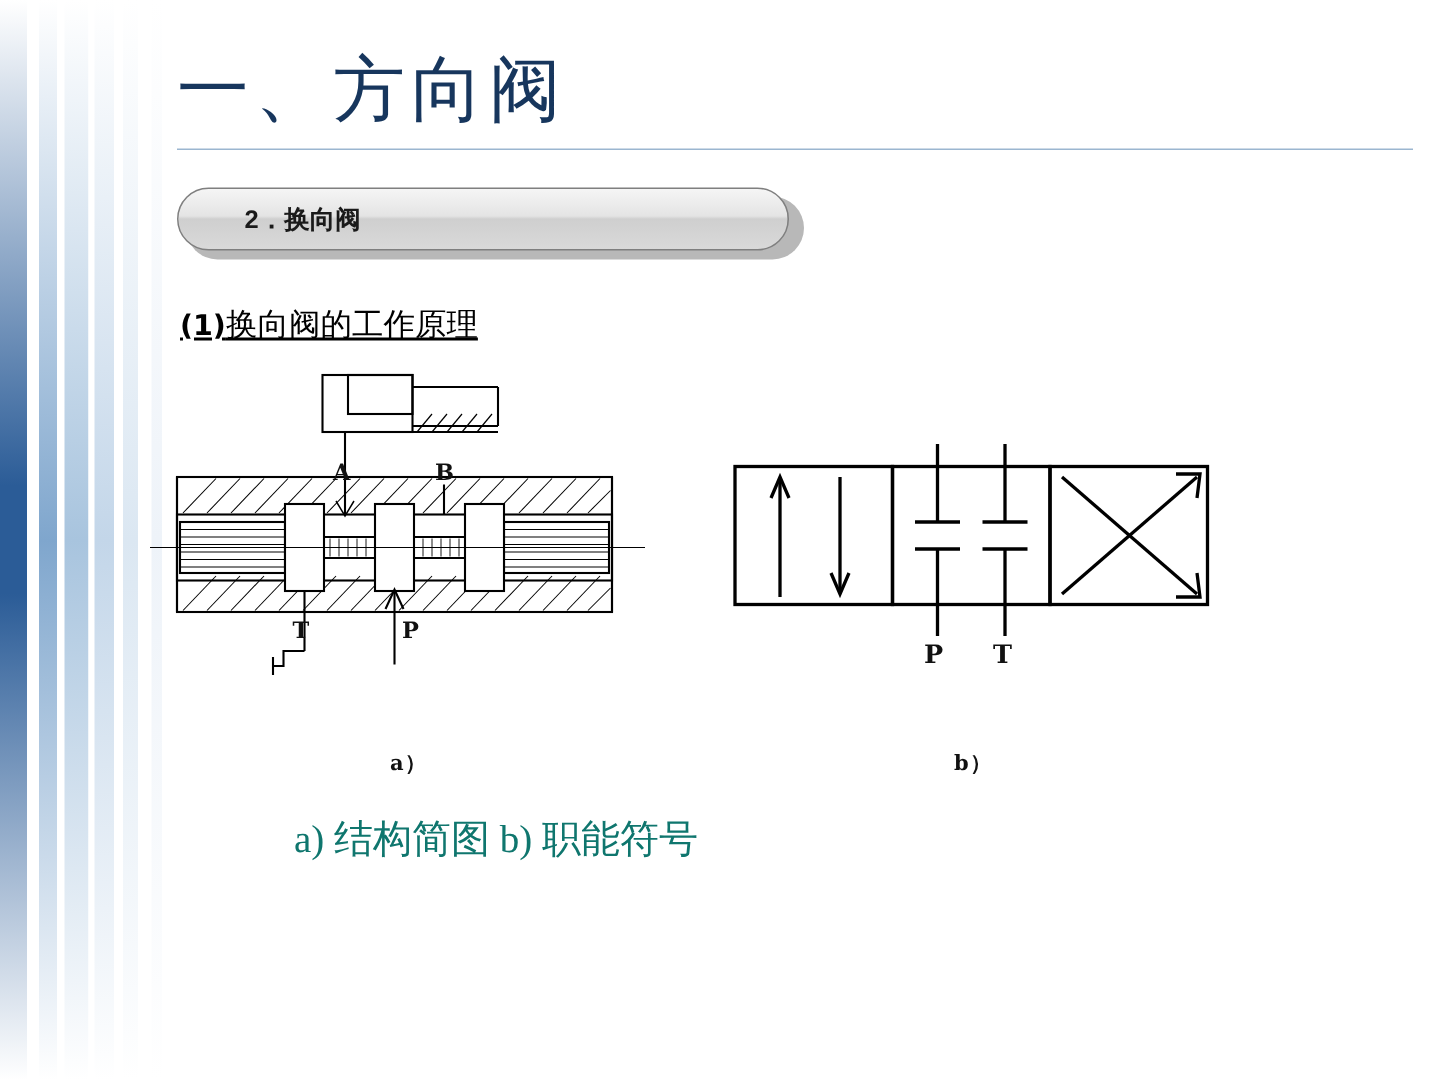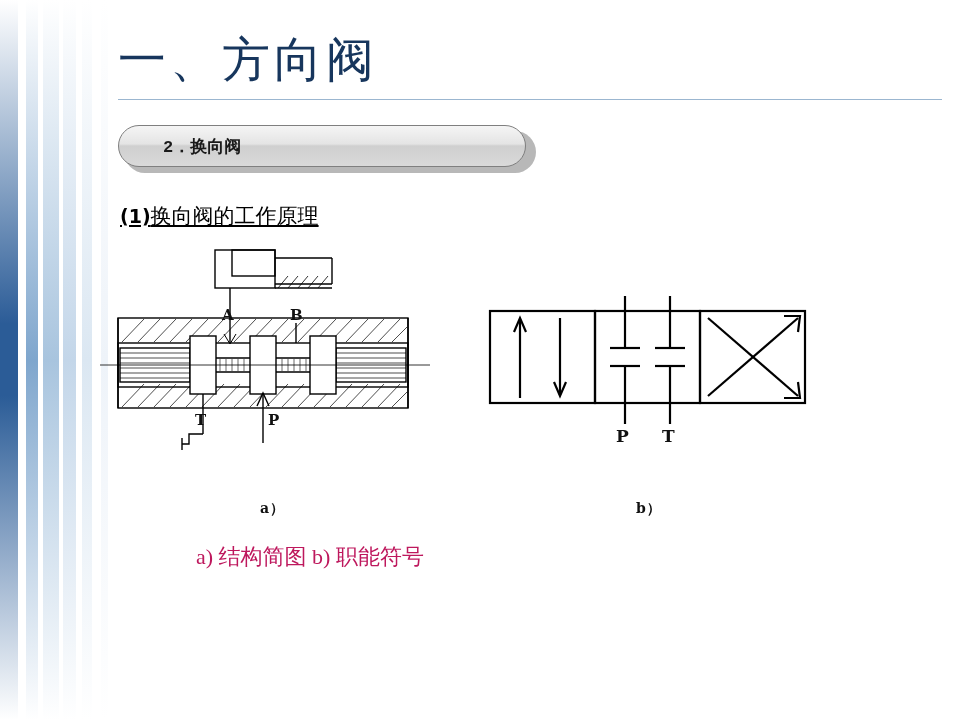--- a/index.html
+++ b/index.html
@@ -84,21 +84,21 @@
     height: 42px;
     border: 1px solid #7f7f7f;
     border-radius: 22px;
     background: linear-gradient(to bottom, #f5f5f5 0%, #e4e4e4 45%, #cfcfcf 50%, #d9d9d9 100%);
     box-sizing: border-box;
   }
   .banner-label {
     position: absolute;
     left: 45px;
     top: 10px;
-    font-family: Liberation Mono, monospace;
+    font-family: Liberation Sans, sans-serif;
     font-weight: bold;
     font-size: 17px;
     color: #1a1a1a;
     white-space: nowrap;
   }
 
   
   .subheading {
     position: absolute;
     left: 120px;
@@ -110,22 +110,22 @@
   }
   .subheading .bold {
     font-family: "DejaVu Sans", sans-serif;
     font-weight: bold;
     font-size: 19px;
   }
   .caption {
     position: absolute;
     left: 196px;
     top: 542px;
-    font-size: 22px;
-    color: #be185d;
+    font-size: 26px;
+    color: #0f766e;
     white-space: nowrap;
   }
 
   
   .figure {
     position: absolute;
     left: 100px;
     top: 238px;
     width: 800px;
     height: 290px;

